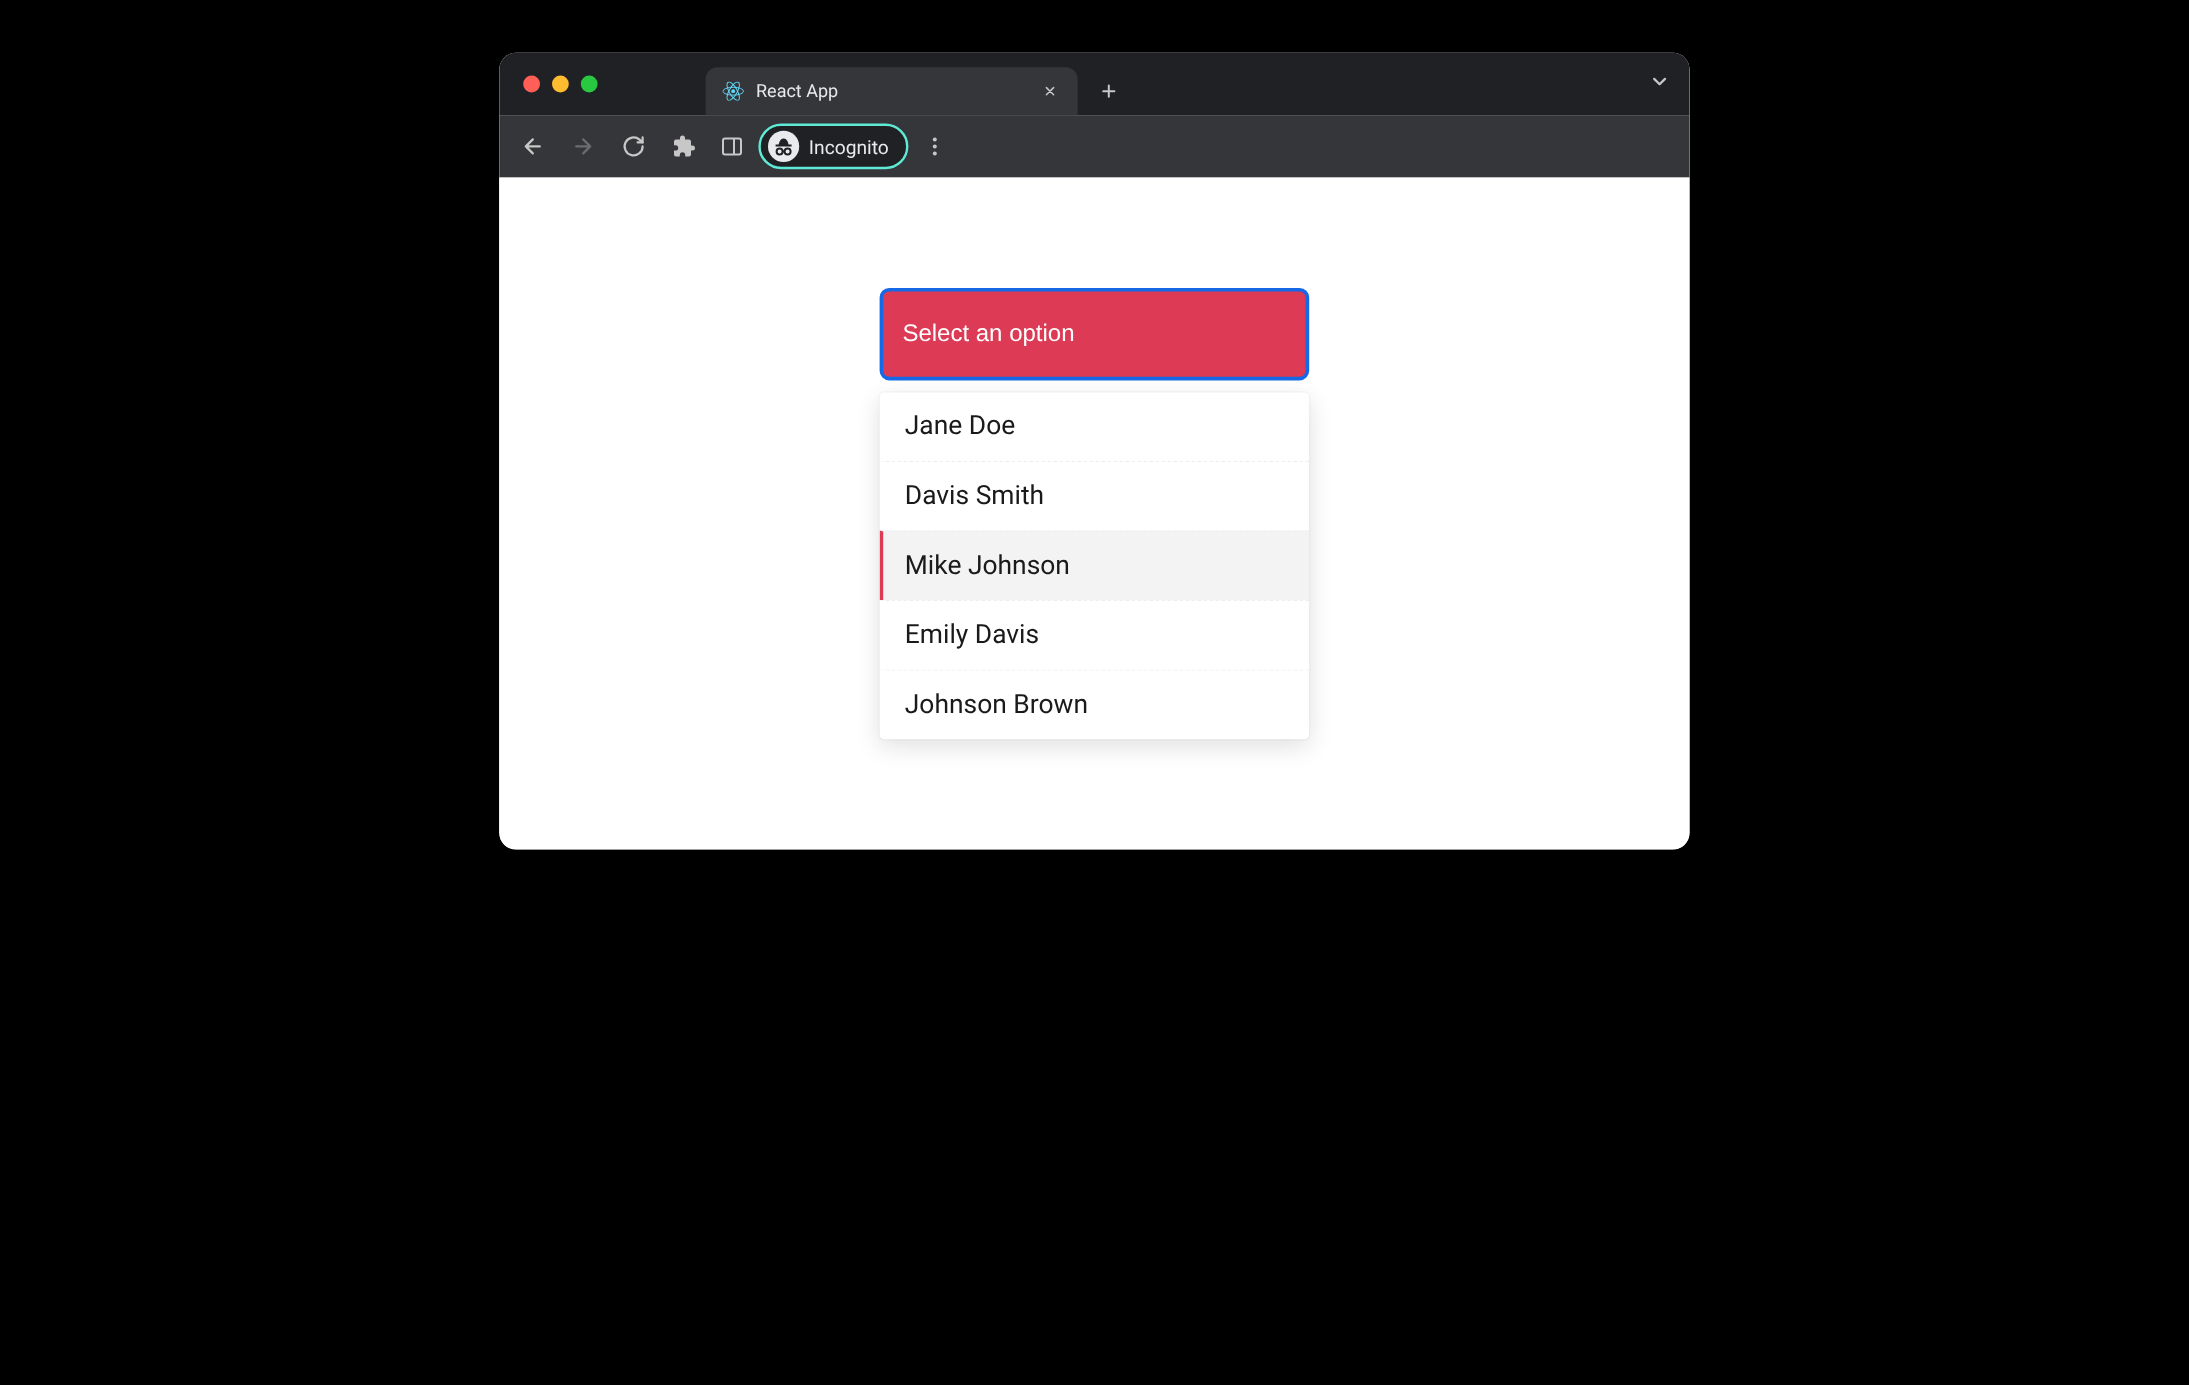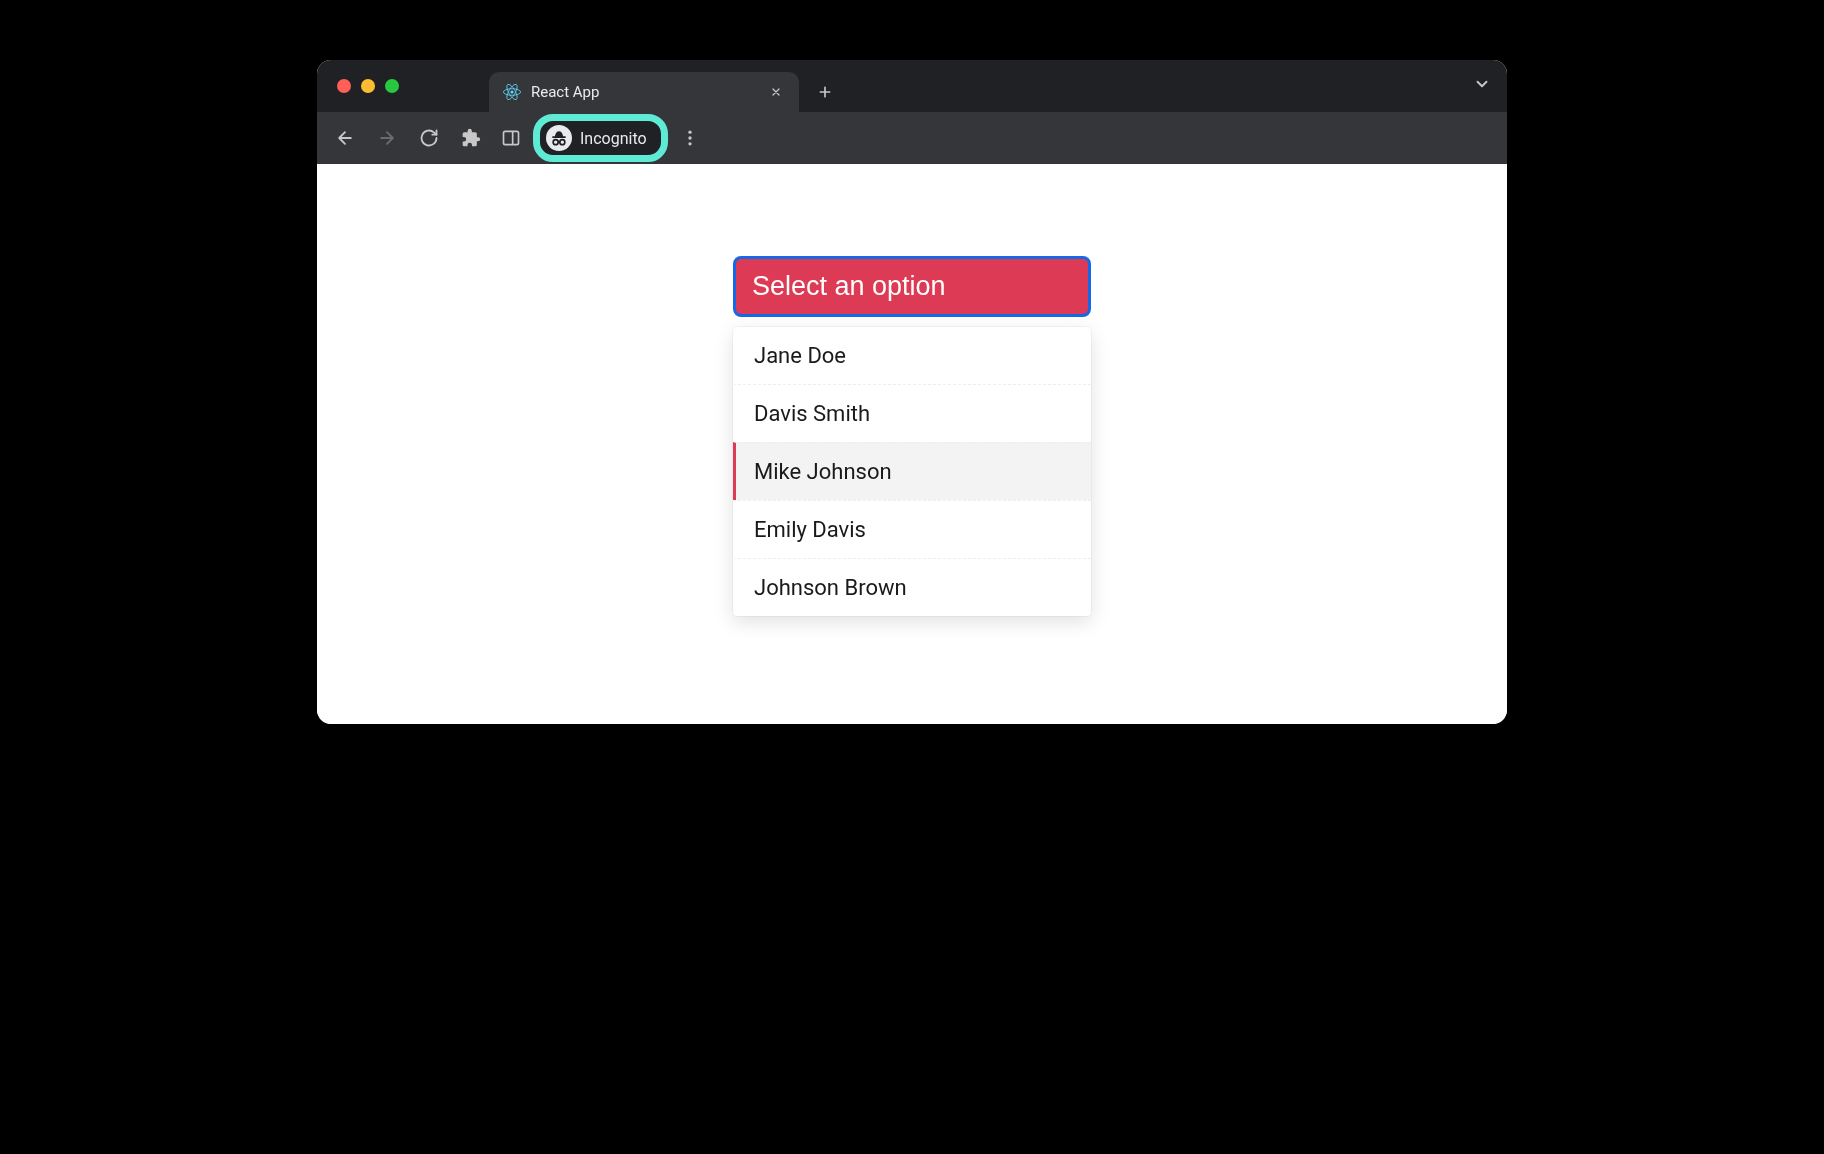--- a/index.html
+++ b/index.html
@@ -7,22 +7,22 @@
   body {
     background: #000;
     font-family: -apple-system, BlinkMacSystemFont, "Segoe UI", Roboto, Helvetica, Arial, sans-serif;
     display: flex;
     align-items: flex-start;
     justify-content: center;
   }
 
   
   .browser-window {
-    width: 1190px;
-    margin-top: 60px;
+    width: 992px;
+    margin-top: 44px;
     border-radius: 14px;
     overflow: hidden;
     background: #ffffff;
     box-shadow: 0 25px 60px rgba(0,0,0,.6);
   }
 
   
   .tab-strip {
     height: 52px;
     background: #202124;
@@ -115,21 +115,21 @@
   .omnibox .url .host { color:#ffffff; }
   .omnibox .url .port { color:#9aa0a6; }
   .omnibox .star { color:#9aa0a6; display:flex; align-items:center; }
   .omnibox .star svg { width:20px; height:20px; }
 
   .toolbar-right {
     display:flex; align-items:center; gap:4px; color:#e8eaed;
   }
   .incognito-badge {
     display:flex; align-items:center; gap:8px;
-    background:#202124; border:7px solid #5eead4;
+    background:#202124; border:2px solid #5eead4;
     border-radius: 20px; padding: 4px 14px 4px 6px;
     font-size: 16px; color:#e8eaed;
   }
   .incognito-badge .icon {
     width:26px; height:26px; border-radius:50%;
     background:#e8eaed; display:flex; align-items:center; justify-content:center;
   }
   .incognito-badge .icon svg { width:20px; height:20px; color:#202124; }
 
   
@@ -148,23 +148,23 @@
     transform: translateX(-50%);
     width: 358px;
     font-size: 22px;
   }
   .dd-button {
     width: 100%;
     background: #dc3a55;
     color: #ffffff;
     border: 3px solid #1569e6;
     border-radius: 8px;
-    padding: 12px 16px;
+    padding: 24px 16px;
     text-align: left;
-    font-size: 27px;
+    font-size: 20px;
     cursor: pointer;
   }
   .dd-menu {
     margin-top: 10px;
     background: #ffffff;
     border-radius: 4px;
     box-shadow: 0 6px 20px rgba(0,0,0,.12), 0 0 0 1px rgba(0,0,0,.03);
     overflow: hidden;
   }
   .dd-item {

